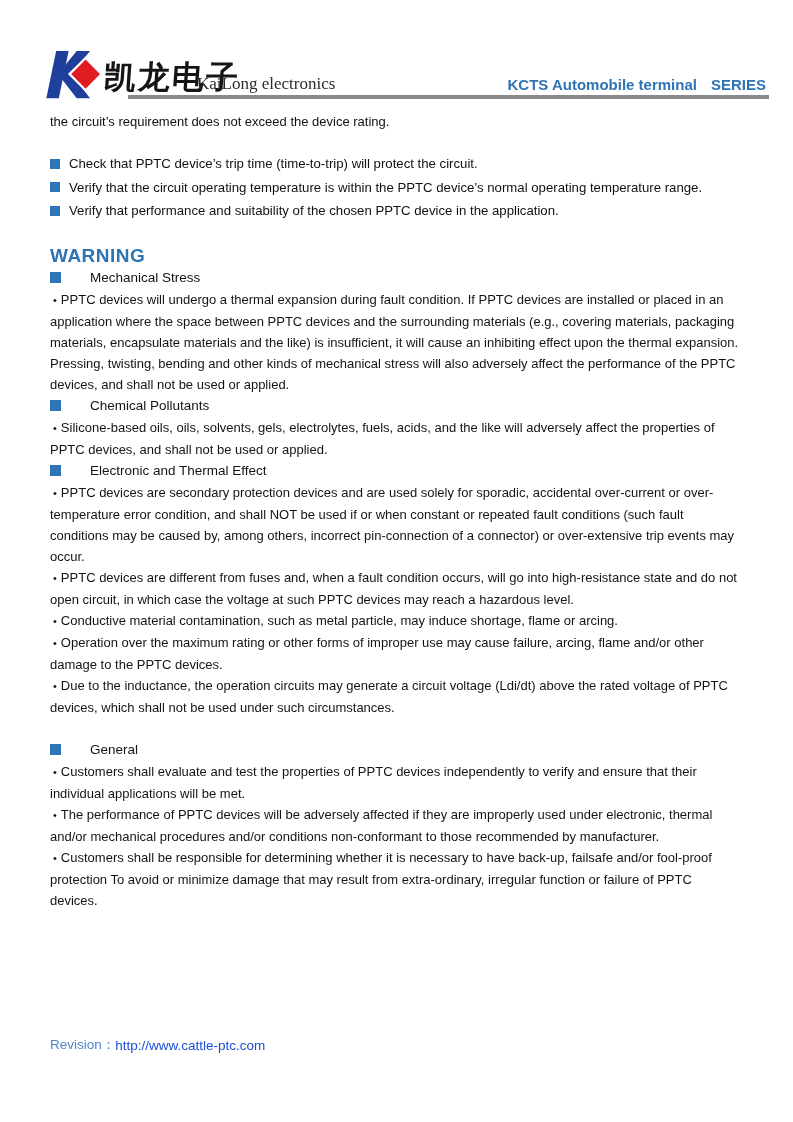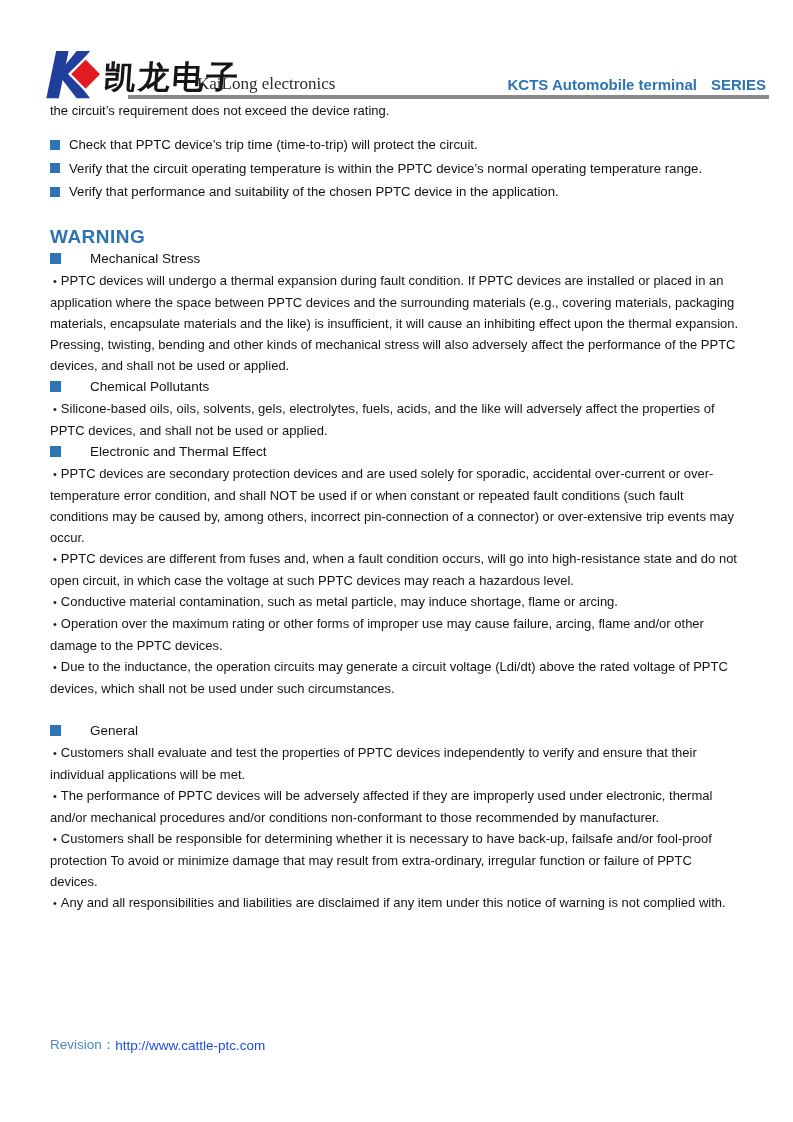--- a/index.html
+++ b/index.html
@@ -31,23 +31,23 @@
     position:absolute; right:27px; top:76px;
     font-size:15px; font-weight:bold; color:#2e74b5;
     white-space:nowrap;
   }
   .header-title .series { margin-left:14px; }
   .header-rule {
     position:absolute; left:128px; right:24px; top:95px;
     height:4px; background:#8a8a8a;
   }
   
-  .content { padding:0 50px 0 50px; }
+  .content { padding:11px 50px 0 50px; }
   .intro-line { font-size:13px; line-height:21px; color:#111; }
-  .checklist { margin-top:12px; }
+  .checklist { margin-top:20px; }
   .check-item { display:flex; align-items:center; height:23.5px; font-size:13.2px; color:#111; }
   .sq {
     display:inline-block; width:10px; height:10px;
     background:#2e75b6; margin-right:9px; flex:0 0 auto;
   }
   .warning-title {
     margin-top:22px; margin-bottom:0;
     font-size:19px; font-weight:bold; color:#2e74b5; letter-spacing:0.5px;
   }
   .section-heading {
@@ -138,21 +138,20 @@
     </div>
 
     <div class="section section-general">
       <div class="section-heading">
         <span class="sq"></span>
         <span>General</span>
       </div>
       <p class="para"><span class="dot">•</span><span>Customers shall evaluate and test the properties of PPTC devices independently to verify and ensure that their individual applications will be met.</span></p>
       <p class="para"><span class="dot">•</span><span>The performance of PPTC devices will be adversely affected if they are improperly used under electronic, thermal and/or mechanical procedures and/or conditions non-conformant to those recommended by manufacturer.</span></p>
       <p class="para"><span class="dot">•</span><span>Customers shall be responsible for determining whether it is necessary to have back-up, failsafe and/or fool-proof protection To avoid or minimize damage that may result from extra-ordinary, irregular function or failure of PPTC devices.</span></p>
-      <p class="para"><span class="dot">•</span><span>Any and all responsibilities and liabilities are disclaimed if any item under this notice of warning is not complied with.</span></p>
     </div>
 
   </div>
 
   <div class="footer">
     <span>Revision：</span>
     <a href="#">http://www.cattle-ptc.com</a>
   </div>
 
 </div>

